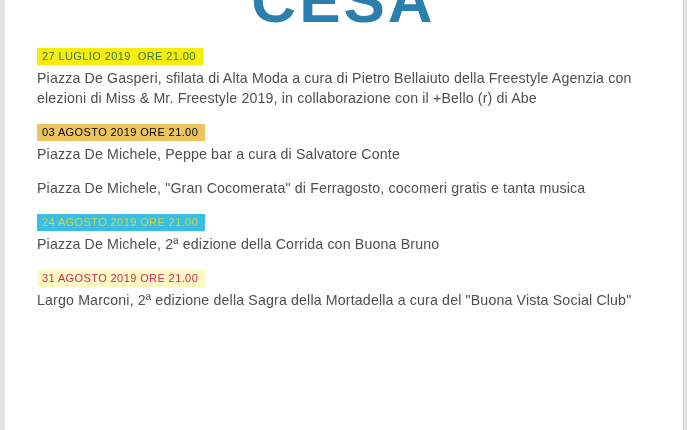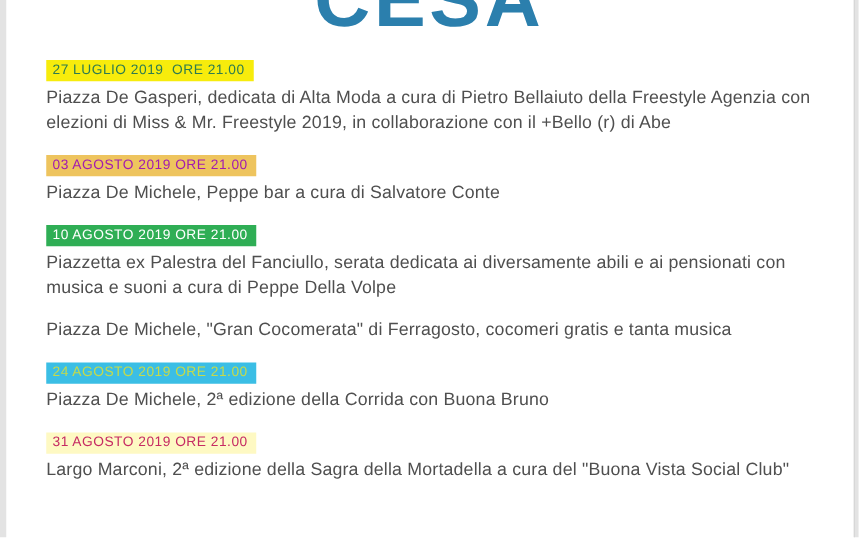--- a/index.html
+++ b/index.html
@@ -51,32 +51,28 @@
 
 <div class="edge edge-left"></div>
 <div class="edge edge-right"></div>
 
 <div class="page-title" style="color: rgb(43, 127, 173);">CESA</div>
 
 <div class="events">
 
   <div class="event">
     <span class="event-date" style="background-color: rgb(247, 236, 12); color: rgb(46, 123, 80);">27 LUGLIO 2019  ORE 21.00</span>
-    <div class="event-desc"><span>Piazza De Gasperi, dedicata di Alta Moda a cura di Pietro Bellaiuto della </span><span class="it">Freestyle Agenzia</span><span> con elezioni di Miss &amp; Mr. Freestyle 2019, in collaborazione con il +Bello (r) di Abe</span></div>
+    <div class="event-desc"><span>Piazza De Gasperi, sfilata di Alta Moda a cura di Pietro Bellaiuto della </span><span class="it">Freestyle Agenzia</span><span> con elezioni di Miss &amp; Mr. Freestyle 2019, in collaborazione con il +Bello (r) di Abe</span></div>
   </div>
 
   <div class="event">
-    <span class="event-date" style="background-color: rgb(238, 196, 94); color: #a21caf;">03 AGOSTO 2019 ORE 21.00</span>
+    <span class="event-date" style="background-color: rgb(238, 196, 94); color: #000000;">03 AGOSTO 2019 ORE 21.00</span>
     <div class="event-desc"><span>Piazza De Michele, Peppe bar a cura di Salvatore Conte</span><span class="it"></span><span></span></div>
   </div>
 
-  <div class="event">
-    <span class="event-date" style="background-color: rgb(47, 174, 85); color: rgb(255, 255, 255);">10 AGOSTO 2019 ORE 21.00</span>
-    <div class="event-desc"><span>Piazzetta ex Palestra del Fanciullo, serata dedicata ai diversamente abili e ai pensionati con musica e suoni a cura di Peppe Della Volpe</span><span class="it"></span><span></span></div>
-  </div>
 
   <div class="event">
     <div class="event-desc"><span>Piazza De Michele, "Gran Cocomerata" di Ferragosto, cocomeri gratis e tanta musica</span><span class="it"></span><span></span></div>
   </div>
 
   <div class="event">
     <span class="event-date" style="background-color: rgb(59, 190, 229); color: rgb(197, 218, 75); text-align: center;">24 AGOSTO 2019 ORE 21.00</span>
     <div class="event-desc"><span>Piazza De Michele, 2ª edizione della Corrida con Buona Bruno</span><span class="it"></span><span></span></div>
   </div>
 

